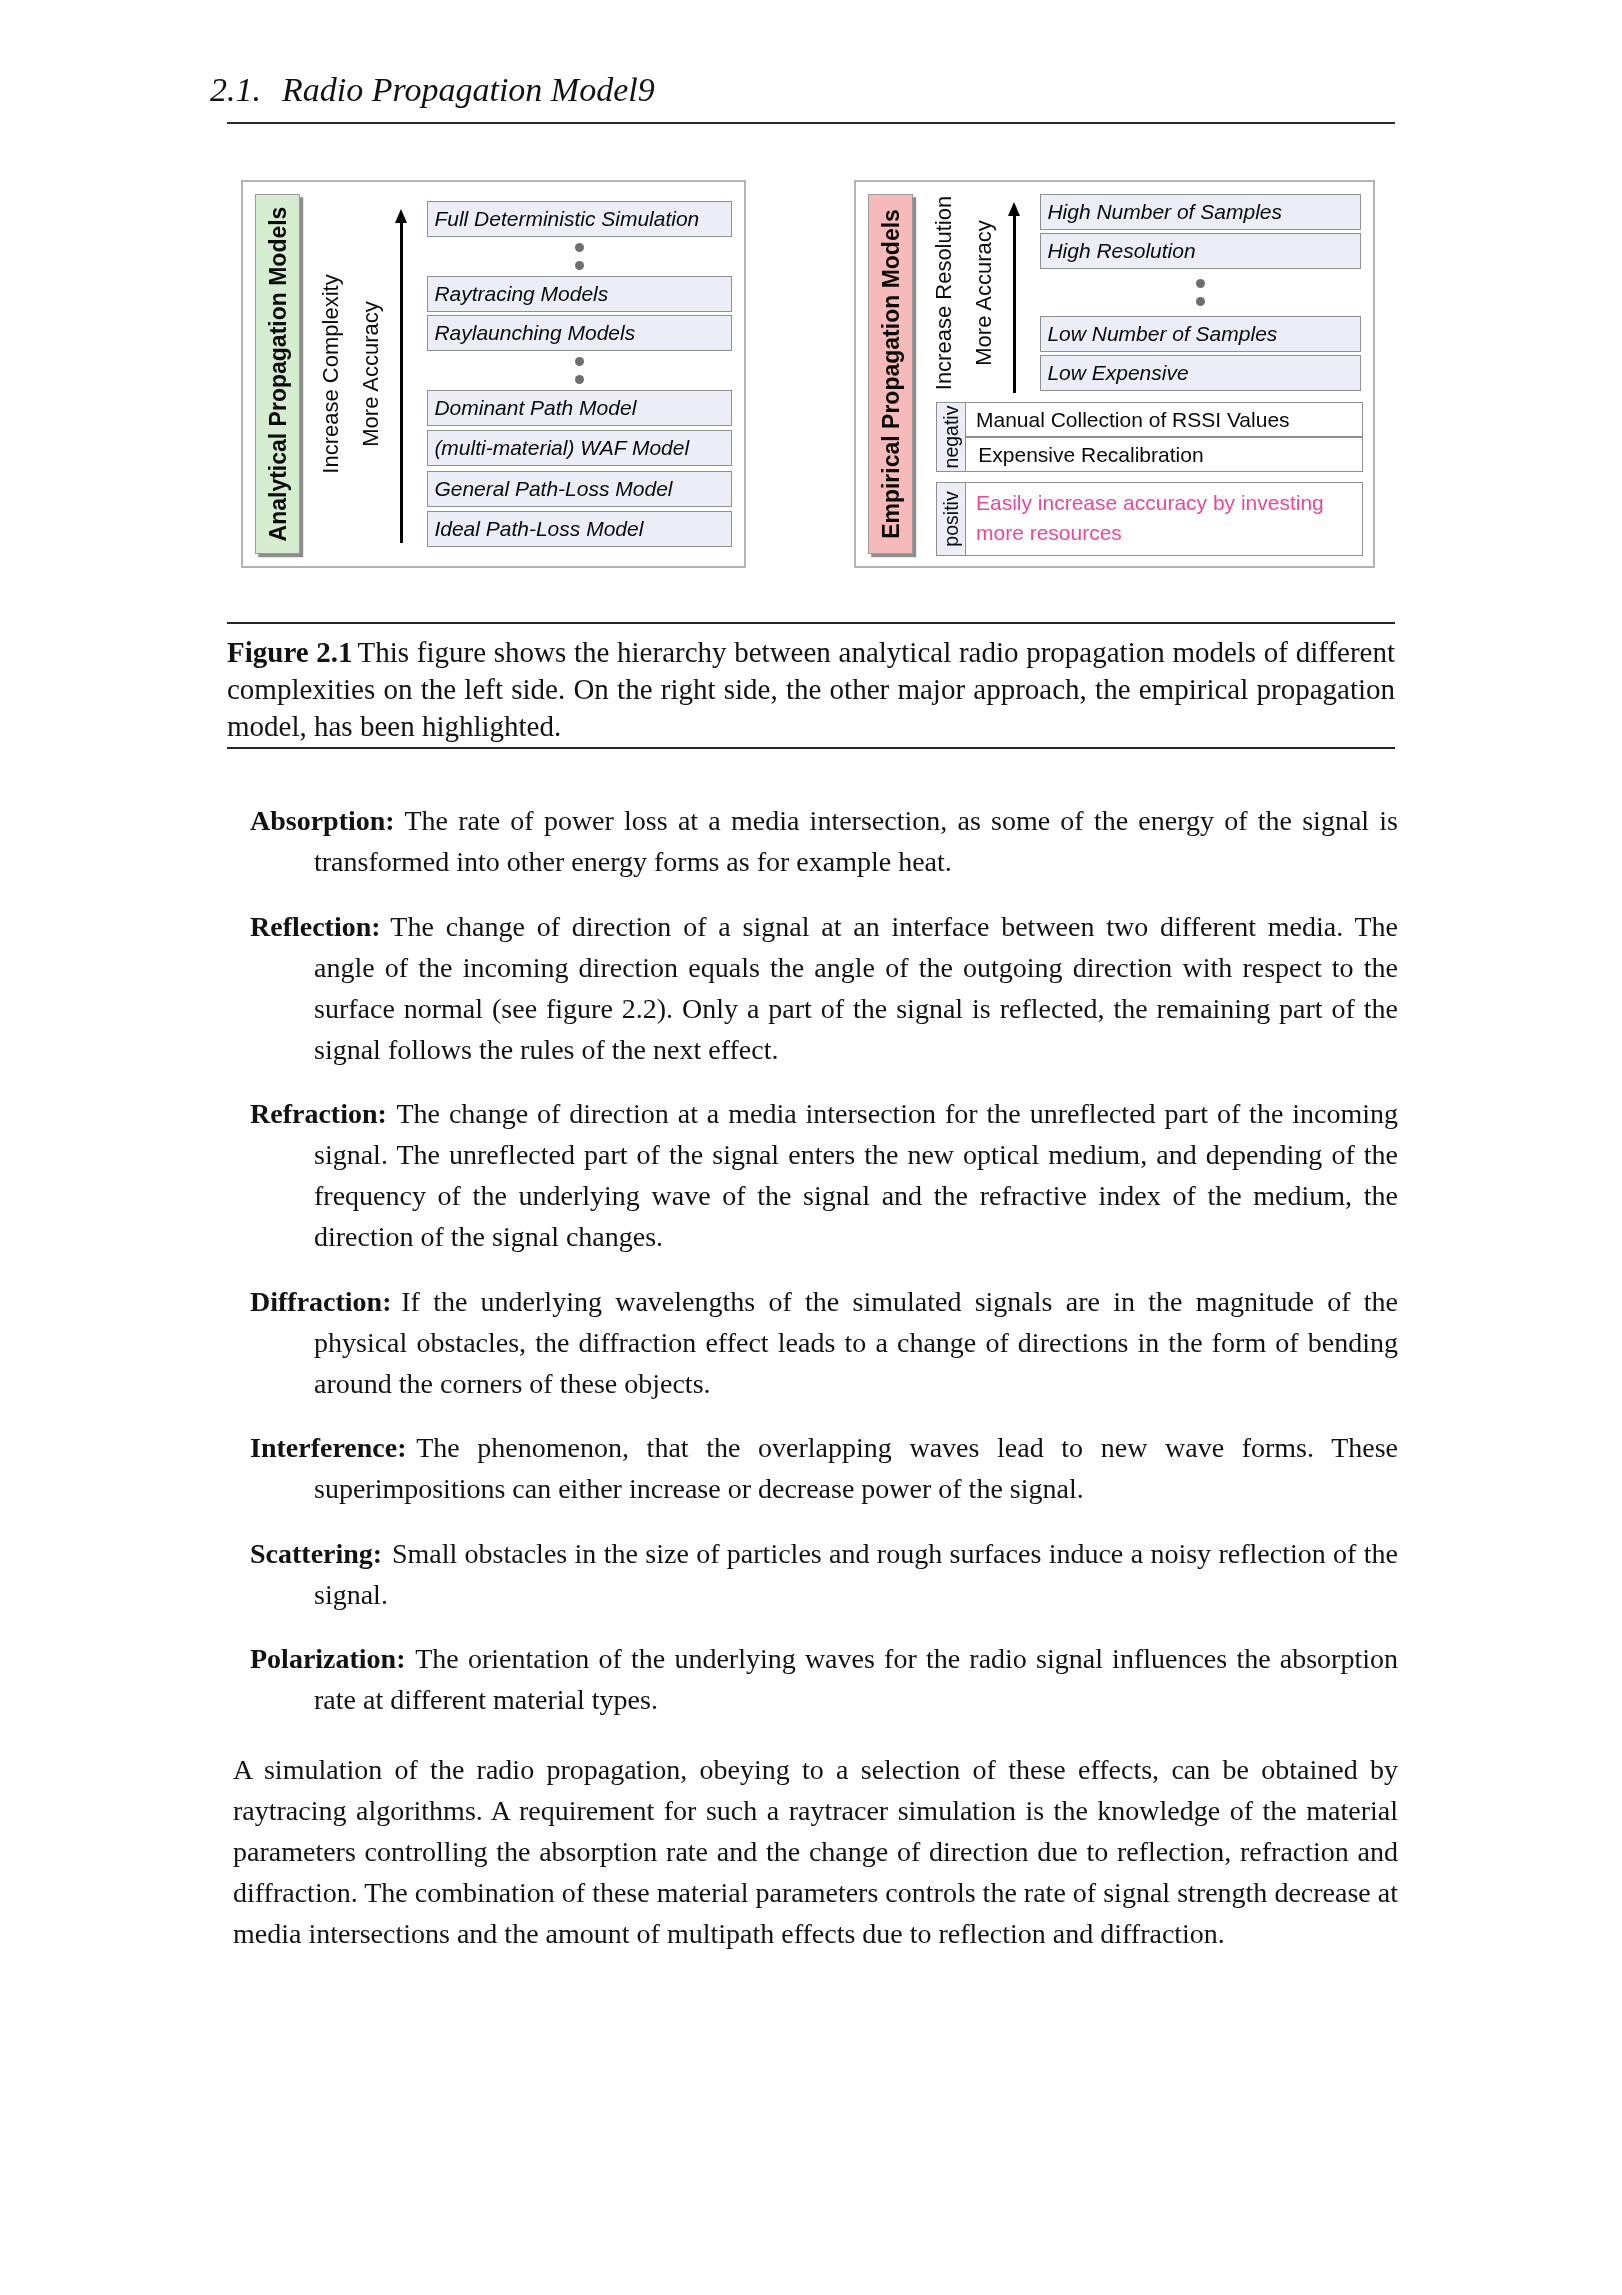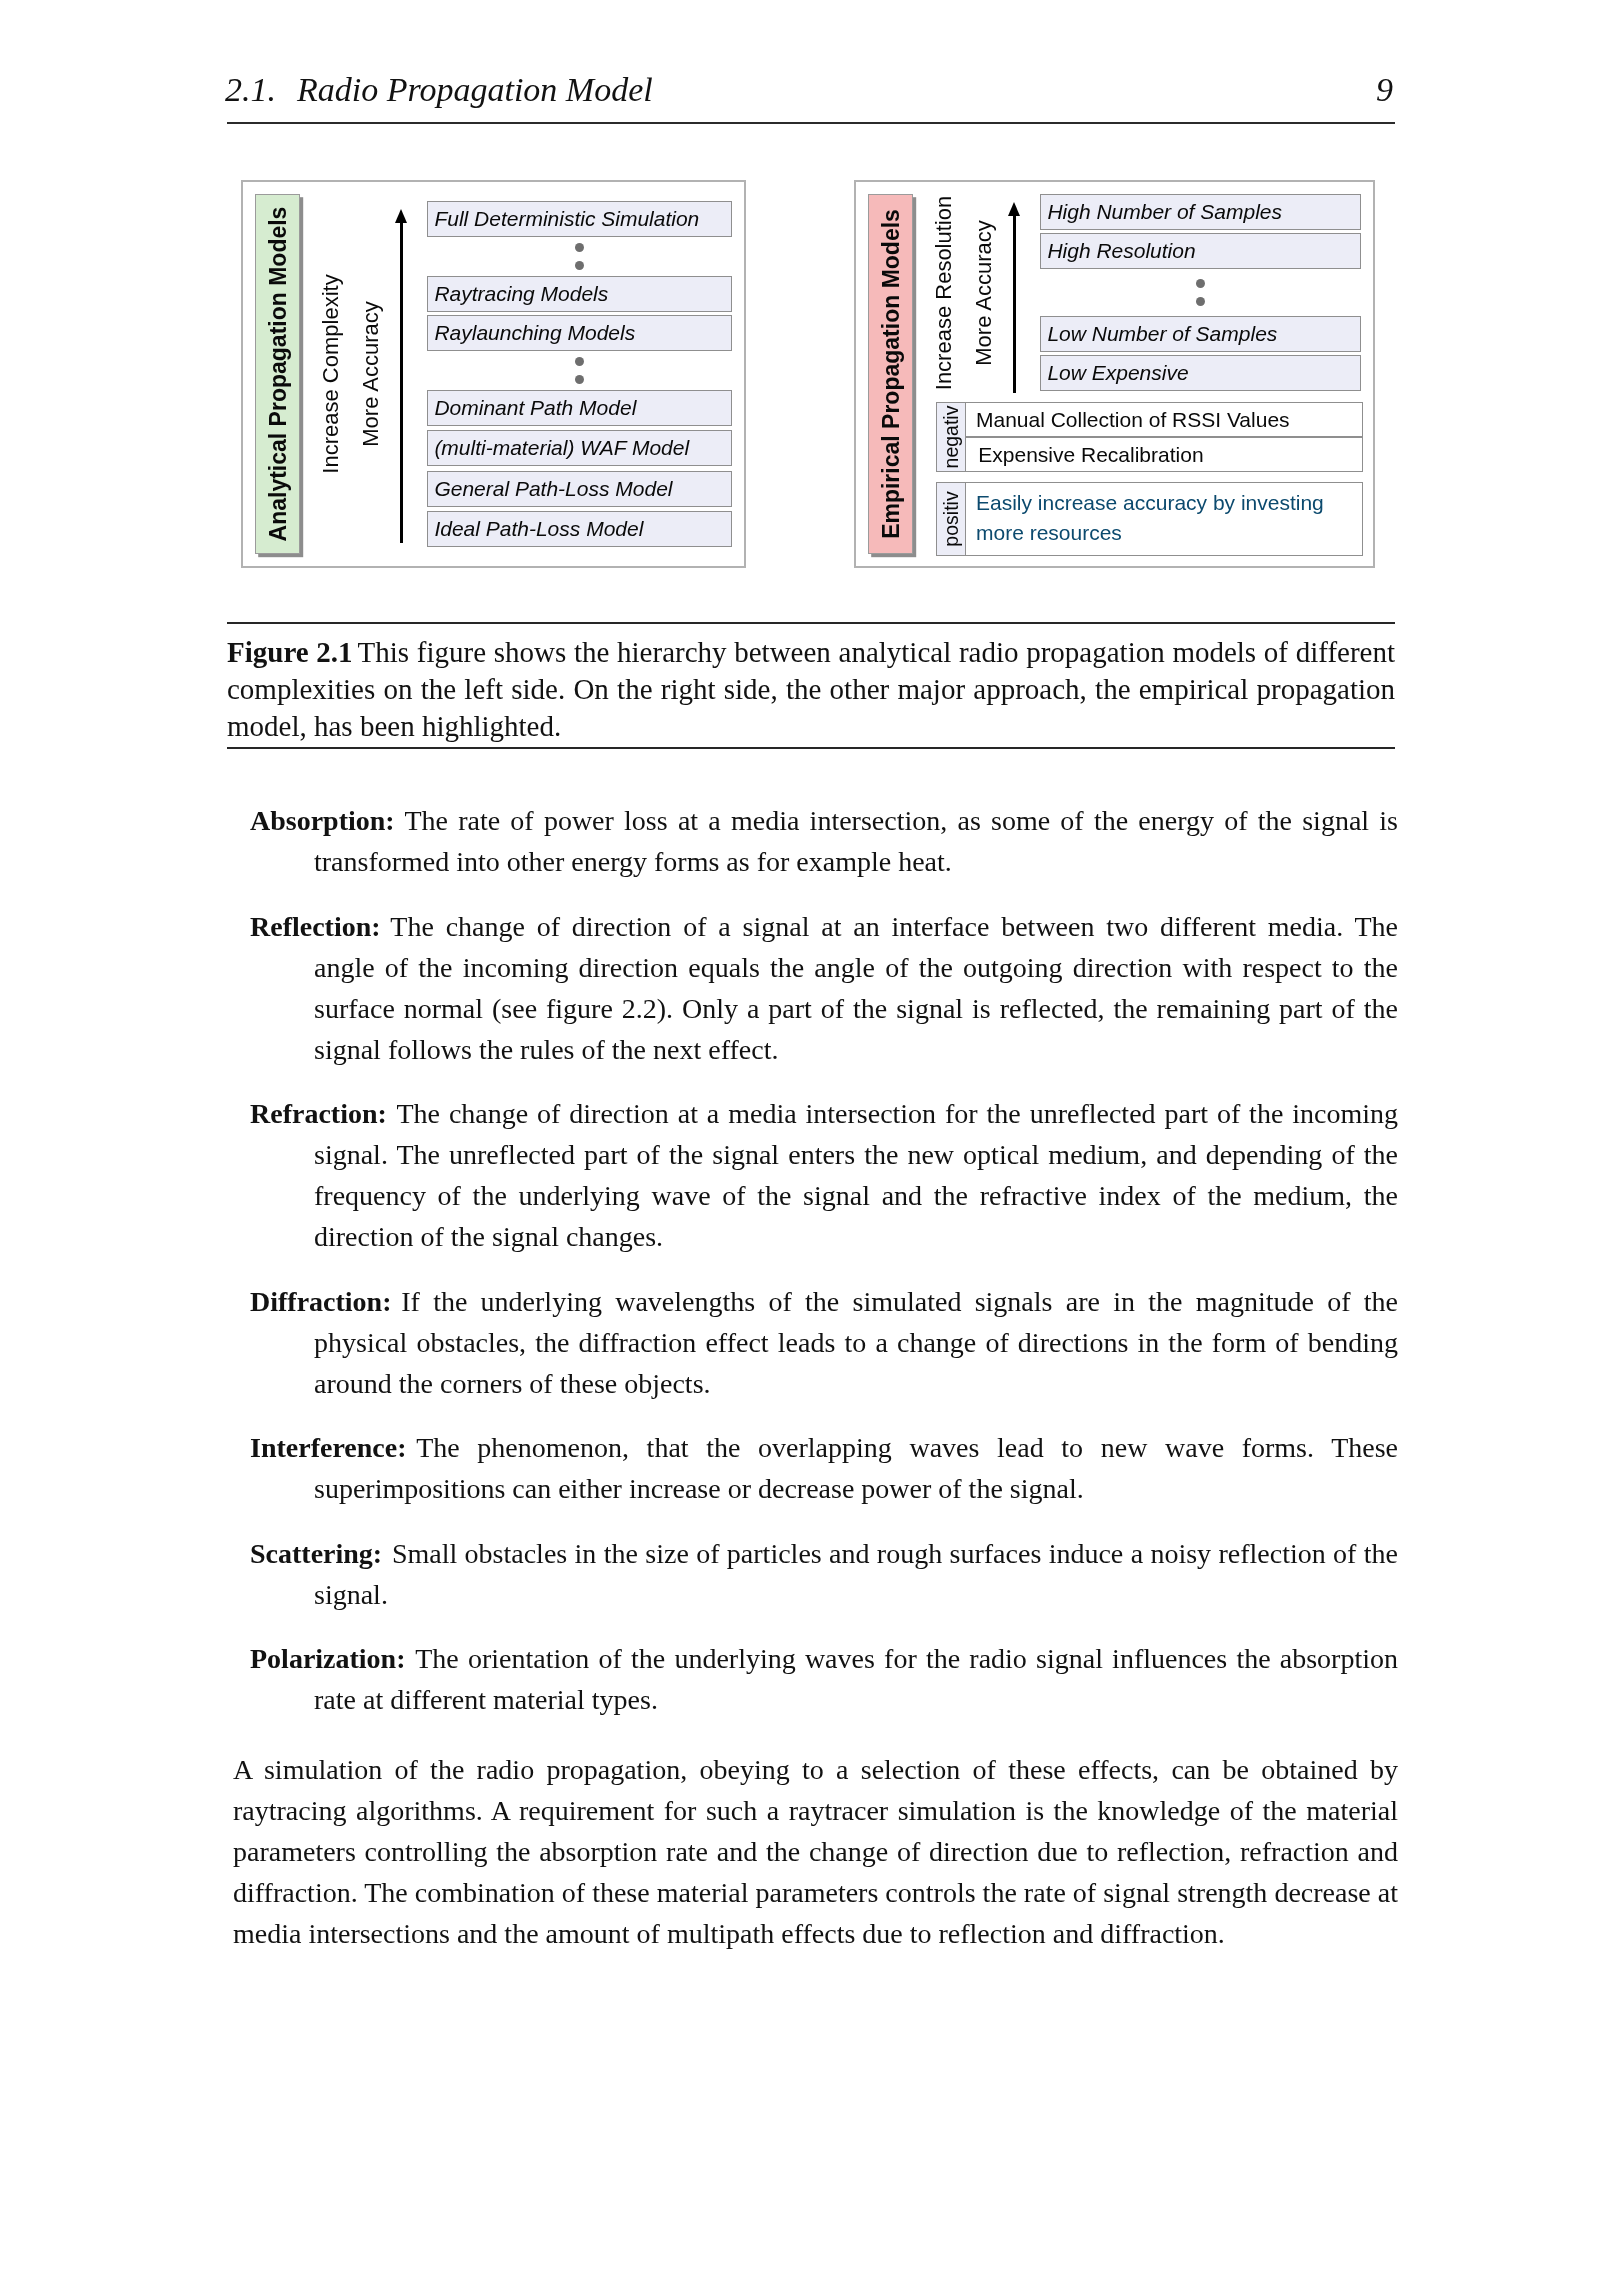--- a/index.html
+++ b/index.html
@@ -2,22 +2,22 @@
 <html style="font-size:13px"><head>
 <meta charset="utf-8">
 <style>
   html,body{margin:0;padding:0;background:#e8e8e8;}
   .page{
     position:relative; width:1623px; height:2295px; background:#ffffff;
     font-family:"Liberation Serif", serif; color:#121212; margin:0 auto; overflow:hidden;
   }
 
   
-  .header{position:absolute; left:225px; top:71px; width:1168px;
-    display:flex; justify-content:space-between; align-items:baseline;
+  .header{position:absolute; left:210px; top:71px; width:1168px;
+    display:flex; justify-content:flex-start; align-items:baseline;
     font-size:34px; font-style:italic;}
   .header .secnum{margin-right:21px;}
   .header-rule{position:absolute; left:227px; top:122px; width:1168px; height:2.4px; background:#2b2b2b;}
 
   
   .panel{position:absolute; top:180px; height:388px; background:#fff;
     border:2.4px solid #b2b2b2; box-sizing:border-box; display:flex; padding:10.5px;
     font-family:"Liberation Sans", sans-serif;}
   .panel-left{left:241px; width:505px;}
   .panel-right{left:854px; width:521px;}
@@ -58,21 +58,21 @@
   .mini-label{position:relative; flex:none; width:29px; background:#ecedf7;
     border:1.6px solid #8f8f8f; border-right:none; box-sizing:border-box;}
   .mini-label .rot{font-size:19.5px; color:#0a0a0a;}
   .pn-box{flex:1; border:1.6px solid #8f8f8f; box-sizing:border-box; background:#fff;
     display:flex; flex-direction:column;}
   .pn-row{flex:1; display:flex; align-items:center; padding:0 9.7px;
     font-size:21px; color:#0a0a0a; white-space:nowrap;}
   .pn-row + .pn-row{border-top:2.4px solid #8f8f8f;padding-left:12px;}
   .pn-group.neg{height:71px;}
   .pn-group.pos{height:75px;}
-  .pn-text{padding:4.9px 9.7px; font-size:21px; line-height:30px; color:#0c4a6e;
+  .pn-text{padding:4.9px 9.7px; font-size:21px; line-height:30px; color:#ec4899;
     display:flex; flex-direction:column; justify-content:center;}
 
   
   .cap-rule{position:absolute; left:227px; width:1168px; height:2.4px; background:#262626;}
   .cap-rule.top{top:622px;}
   .cap-rule.bottom{top:747px;}
   .caption{position:absolute; left:227px; top:634px; width:1168px;
     font-size:29px; line-height:37px; text-align:justify;}
   .caption .cap-label{font-weight:bold; margin-right:5px;}
 

